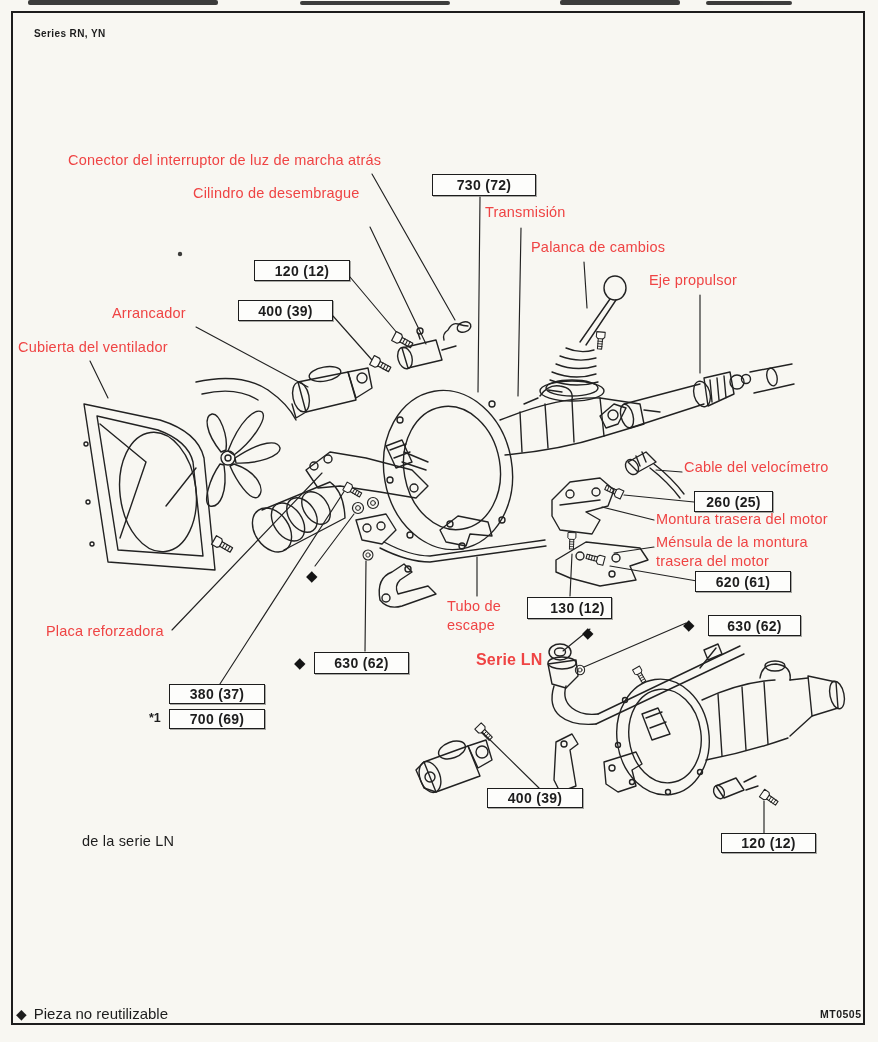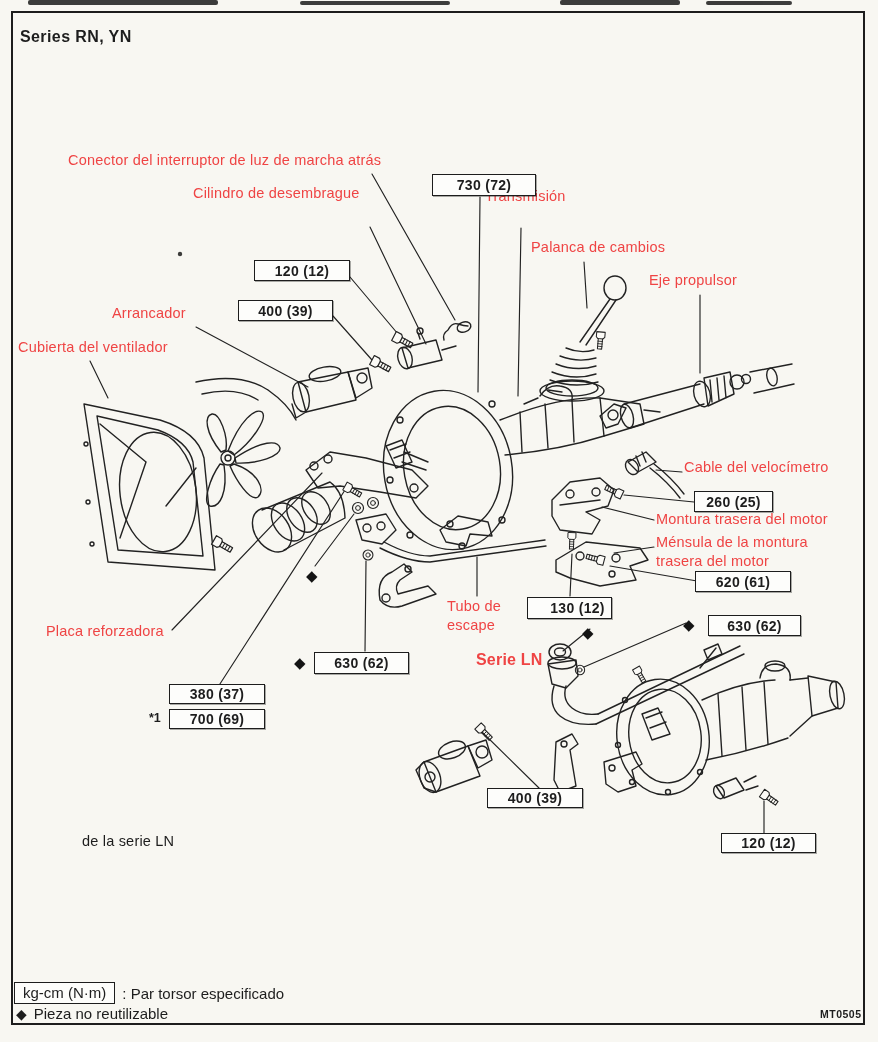--- a/index.html
+++ b/index.html
@@ -9,22 +9,22 @@
     background:var(--paper);
     font-family:"Liberation Sans", sans-serif;
     color:var(--ink); overflow:hidden;
   }
   .border-frame {
     position:absolute; left:11px; top:11px; right:13px; bottom:17px;
     border:2.2px solid var(--ink); pointer-events:none;
   }
   svg.art { position:absolute; left:0; top:0; pointer-events:none; }
   .series-title {
-    position:absolute; left:20px; top:28px;
-    font-size:16px; font-weight:bold; letter-spacing:.4px;
+    position:absolute; left:34px; top:28px;
+    font-size:10px; font-weight:bold; letter-spacing:.4px;
   }
   .part-label {
     position:absolute; font-size:14.5px; letter-spacing:.2px;
     white-space:pre-line; line-height:1.32; color:#ef4444;
   }
   .part-label.bold { font-weight:bold; font-size:16px; }
   .torque-box {
     position:absolute; box-sizing:border-box;
     border:1.6px solid var(--ink); background:#fdfdfb;
     font-size:14px; font-weight:bold; text-align:center;
@@ -284,21 +284,21 @@
     </g>
   </svg>
 
   <div class="border-frame"></div>
 
   <div class="series-title">Series RN, YN</div>
 
   <div id="labels-layer">
       <div class="part-label" style="left: 68px; top: 151px;">Conector del interruptor de luz de marcha atrás</div>
       <div class="part-label" style="left: 193px; top: 184px;">Cilindro de desembrague</div>
-      <div class="part-label" style="left: 485px; top: 187px;">Transmisión</div>
+      <div class="part-label" style="left: 485px; top: 203px;">Transmisión</div>
       <div class="part-label" style="left: 531px; top: 238px;">Palanca de cambios</div>
       <div class="part-label" style="left: 649px; top: 271px;">Eje propulsor</div>
       <div class="part-label" style="left: 112px; top: 304px;">Arrancador</div>
       <div class="part-label" style="left: 18px; top: 338px;">Cubierta del ventilador</div>
       <div class="part-label" style="left: 684px; top: 458px;">Cable del velocímetro</div>
       <div class="part-label" style="left: 656px; top: 510px;">Montura trasera del motor</div>
       <div class="part-label" style="left: 656px; top: 533px;">Ménsula de la montura
 trasera del motor</div>
       <div class="part-label" style="left: 447px; top: 597px;">Tubo de
 escape</div>
@@ -317,23 +317,19 @@
       <div class="torque-box" style="left: 487px; top: 788px; width: 96px; height: 20px;">400 (39)</div>
       <div class="torque-box" style="left: 721px; top: 833px; width: 95px; height: 20px;">120 (12)</div>
       <div class="diamond-marker" style="left: 294px; top: 655px;">◆</div>
       <div class="diamond-marker" style="left: 683px; top: 617px;">◆</div>
       <div class="diamond-marker" style="left: 306px; top: 568px;">◆</div>
       <div class="diamond-marker" style="left: 582px; top: 625px;">◆</div>
     </div>
 
   <div class="footnote-line" style="left:82px; top:833px;">de la serie LN</div>
 
-  <div class="legend-row" style="left:14px; top:982px;">
-    <span class="torque-unit-box">kg-cm (N·m)</span>
-    <span>: Par torsor especificado</span>
-  </div>
   <div class="legend-row" style="left:14px; top:1005px;">
     <span class="legend-diamond">◆</span>
     <span>Pieza no reutilizable</span>
   </div>
 
   <div class="doc-code" style="left:820px; top:1008px;">MT0505</div>
 </div>
 
 </body></html>

